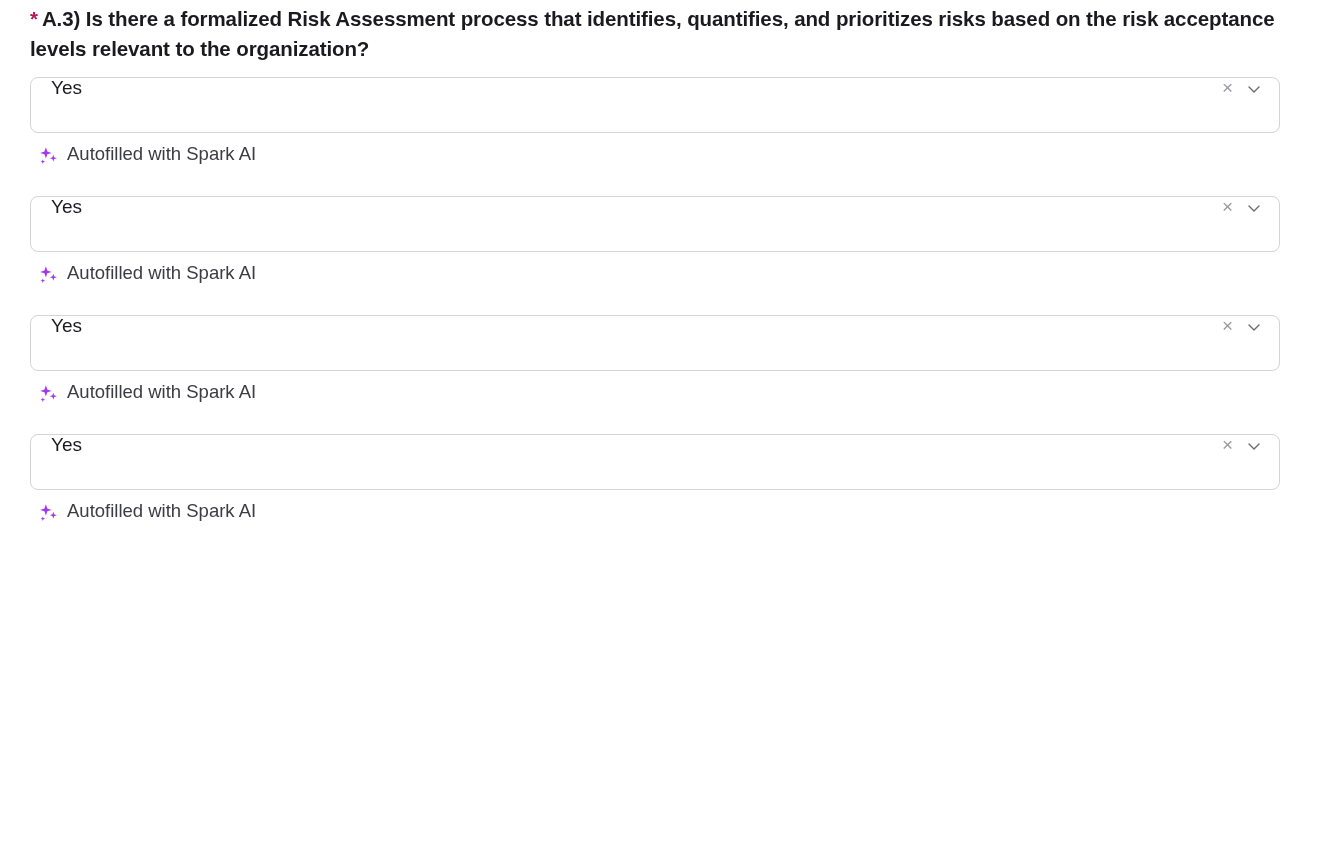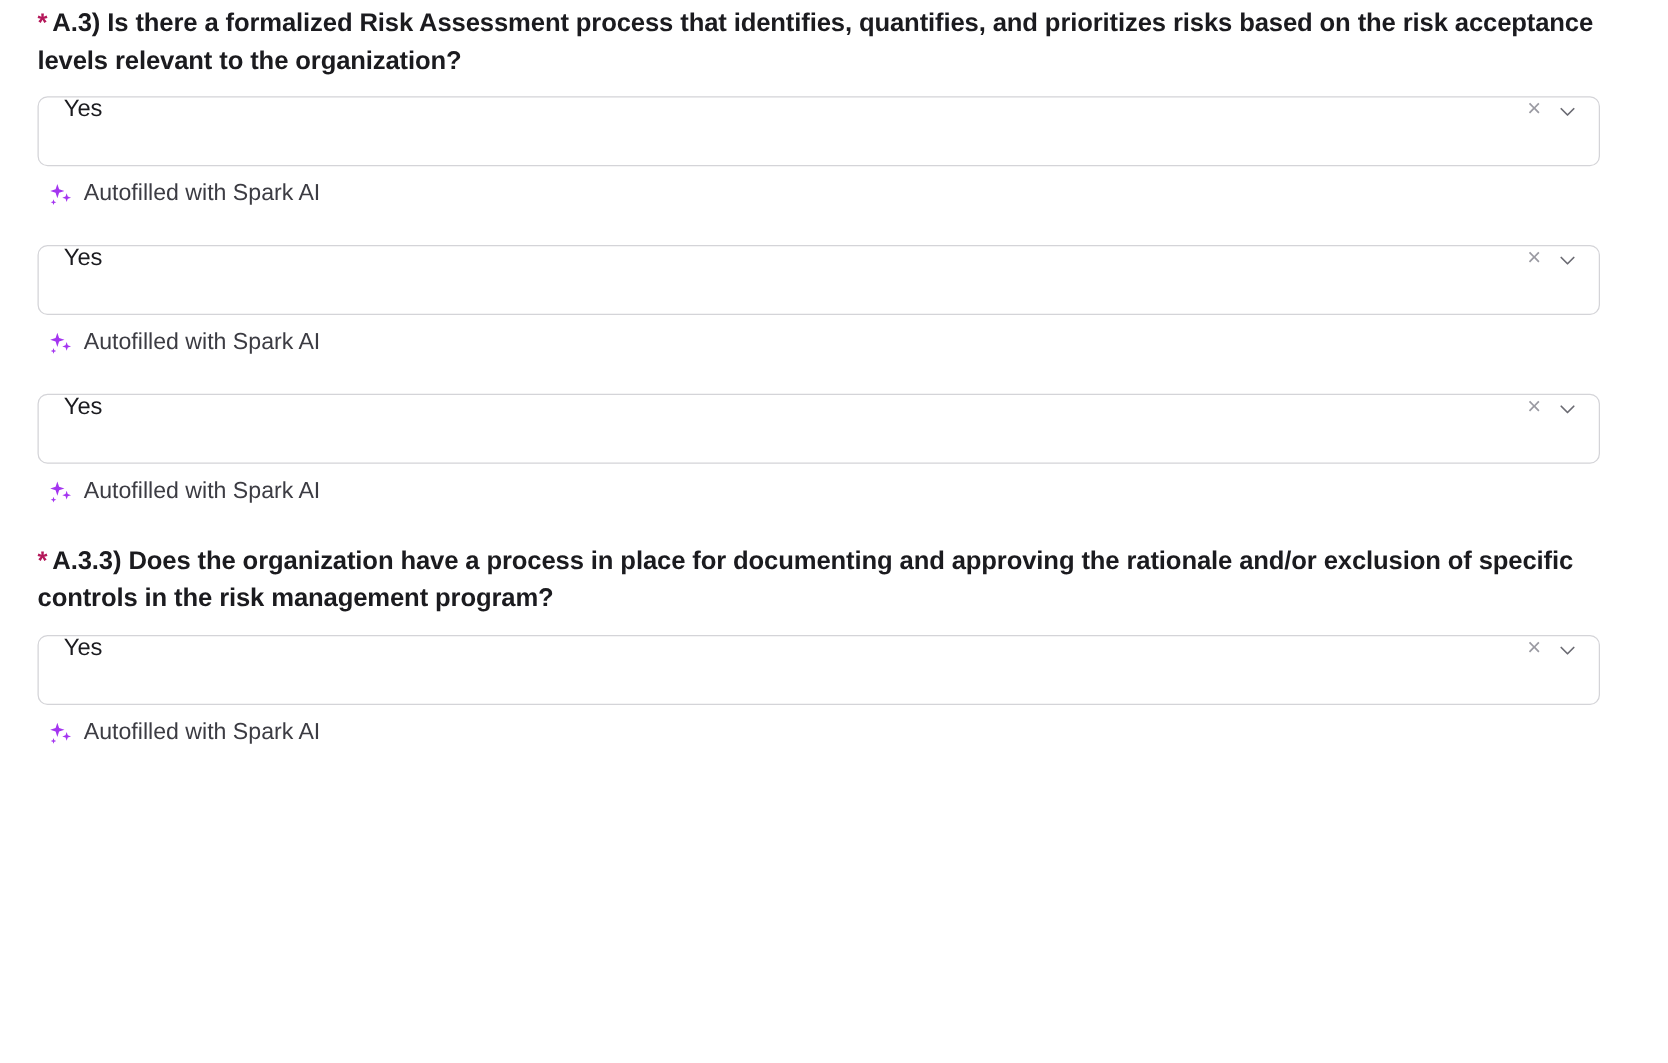--- a/index.html
+++ b/index.html
@@ -148,21 +148,20 @@
           <path d="M9 2.5 L10.6 7.4 L15.5 9 L10.6 10.6 L9 15.5 L7.4 10.6 L2.5 9 L7.4 7.4 Z" fill="#a435f0"></path>
           <path d="M17.5 11 L18.5 14 L21.5 15 L18.5 16 L17.5 19 L16.5 16 L13.5 15 L16.5 14 Z" fill="#a435f0"></path>
           <path d="M5.5 16.5 L6.2 18.4 L8.1 19.1 L6.2 19.8 L5.5 21.7 L4.8 19.8 L2.9 19.1 L4.8 18.4 Z" fill="#a435f0"></path>
         </svg>
       </span>
       <span class="autofill-text">Autofilled with Spark AI</span>
     </div>
   </div>
 
   <div class="question-block">
-    <div class="question-label"><span class="required-star">*</span><span>A.3.3) Does the organization have a process in place for documenting and approving the rationale and/or exclusion of specific controls in the risk management program?</span></div>
     <div class="select-control">
       <span class="select-value">Yes</span>
       <span class="select-clear">×</span>
       <span class="select-caret">
         <svg width="16" height="16" viewBox="0 0 16 16" aria-hidden="true">
             <path d="M3 6 L8 11 L13 6" fill="none" stroke="#6b6b73" stroke-width="1.4" stroke-linecap="round" stroke-linejoin="round"></path>
           </svg>
       </span>
     </div>
     <div class="autofill-note">

